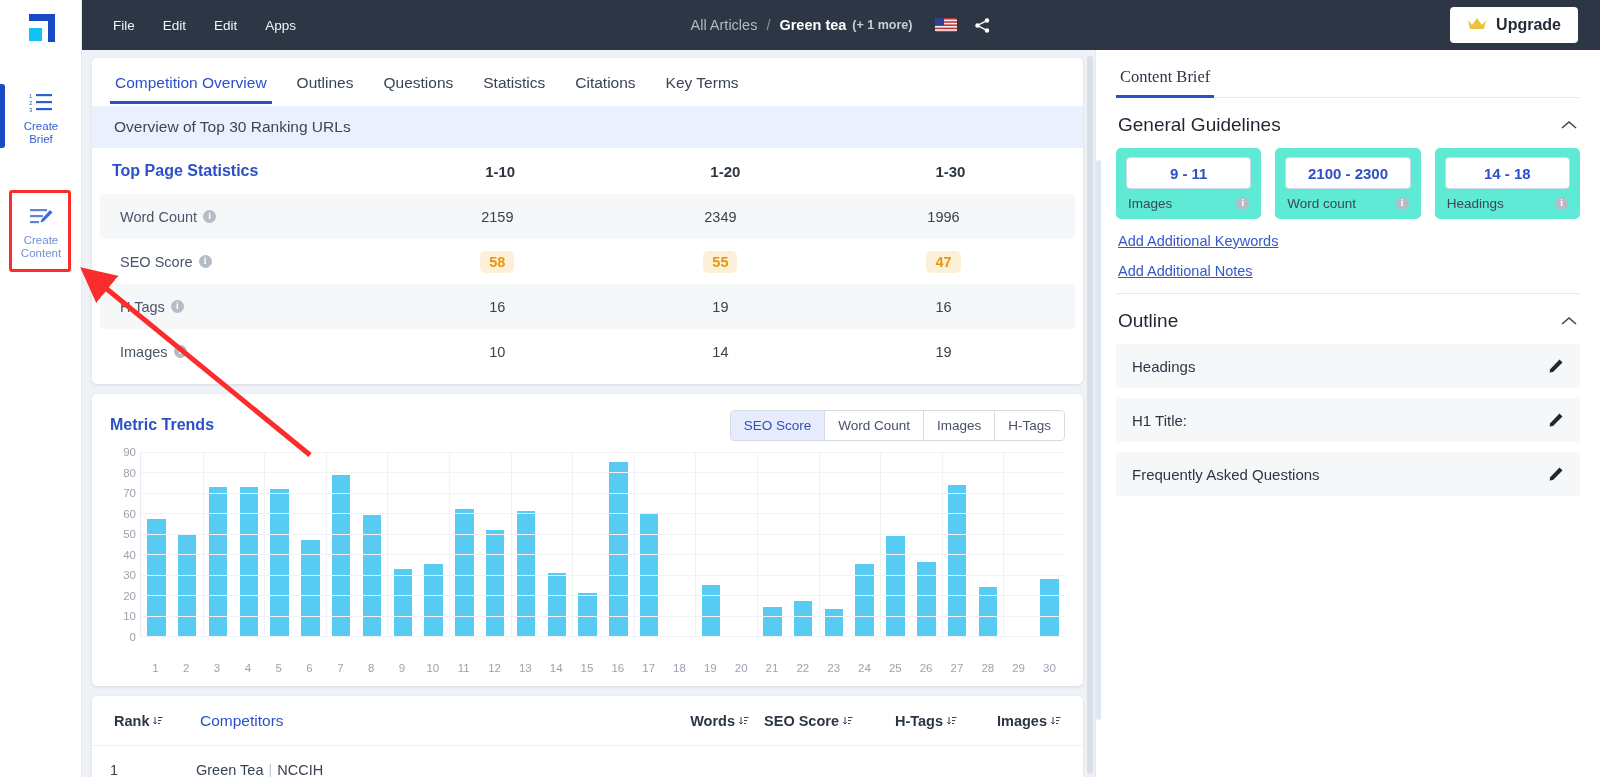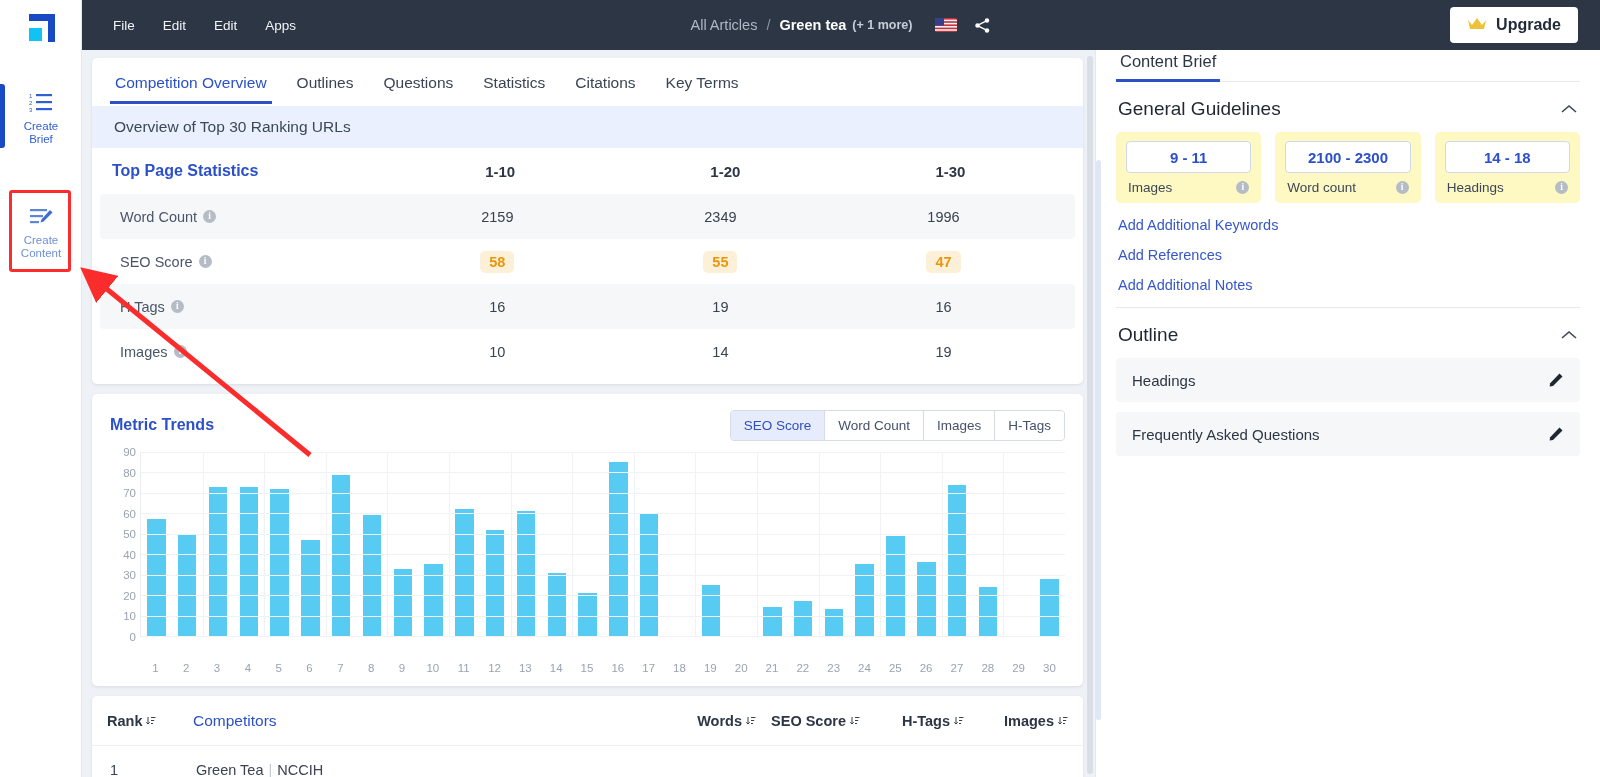--- a/index.html
+++ b/index.html
@@ -143,65 +143,65 @@
   .grid-v { position: absolute; top: 0; bottom: 0; width: 1px; background: #f0f2f6; }
   .bars { position: absolute; left: 0; right: 0; bottom: 0; top: 0; display: flex; align-items: flex-end; }
   .bar-slot { flex: 1; display: flex; justify-content: center; align-items: flex-end; height: 100%; }
   .bar { width: 60%; background: #58cbf2; }
   .xaxis { display: flex; margin-left: 30px; padding-top: 5px; }
   .xtick { flex: 1; text-align: center; font-size: 11.5px; color: #9aa3b0; }
 
   
   .comp-card { margin-top: 10px; overflow: hidden; }
   .comp-head {
-    display: flex; align-items: center; height: 50px; padding: 0 15px; border-bottom: 1px solid #edeff3;
+    display: flex; align-items: center; height: 50px; padding: 0 22px; border-bottom: 1px solid #edeff3;
   }
   .ch { font-size: 14.5px; color: #2c3645; font-weight: 700; display: flex; align-items: center; gap: 3px; cursor: pointer; }
   .ch.link { color: #2b50c8; font-weight: 400; font-size: 15.5px; }
   .c-rank { width: 72px; }
   .c-name { flex: 1; padding-left: 14px; }
   .c-num { width: 104px; justify-content: flex-end; }
   .comp-row { display: flex; align-items: center; height: 48px; padding: 0 18px; }
   .cr-name { font-size: 14.5px; color: #394353; padding-left: 14px; }
   .cr-sep { color: #c3c9d3; padding: 0 5px; }
   .sort-ico { display: inline-flex; }
 
   
   .rpanel {
     width: 505px; min-width: 505px; background: #ffffff; height: 100%;
     border-left: 1px solid #e4e8ef; padding: 0 20px; overflow: hidden; position: relative;
   }
-  .rp-tabs { height: 32px; display: flex; align-items: flex-end; border-bottom: 1px solid #e6e9ef; }
+  .rp-tabs { height: 48px; display: flex; align-items: flex-end; border-bottom: 1px solid #e6e9ef; font-family: Liberation Serif, serif; }
   .rp-tab {
     font-size: 16.5px; color: #2c3645; padding: 0 4px 10px 4px; position: relative; cursor: pointer;
   }
   .rp-tab.active::after {
     content: ""; position: absolute; left: 0; right: 0; bottom: -1px; height: 3px; background: #2b50c8;
   }
   .rp-sec-head {
     display: flex; align-items: center; justify-content: space-between; padding: 16px 2px 12px 2px;
   }
   .rp-sec-title { font-size: 19px; color: #1f2733; font-weight: 400; }
   .chev { color: #3c4757; cursor: pointer; display: flex; }
   .guide-row { display: flex; gap: 14px; }
   .guide-box {
-    flex: 1; background: #fef9c3; border-radius: 5px; padding: 9px 10px 8px 10px;
+    flex: 1; background: #5eead4; border-radius: 5px; padding: 9px 10px 8px 10px;
   }
   .guide-val {
     background: #ffffff; border: 1px solid #cfd9e8; border-radius: 4px; height: 32px;
     display: flex; align-items: center; justify-content: center;
     color: #2b50c8; font-size: 15px; font-weight: 700;
   }
   .guide-cap {
     display: flex; align-items: center; justify-content: space-between; padding: 7px 2px 0 2px;
     font-size: 13.5px; color: #3c4757;
   }
   .rp-links { padding: 14px 2px 0 2px; }
   .rp-link {
-    display: block; color: #3757c9; font-size: 14.5px; margin-bottom: 14px; cursor: pointer;
+    display: block; color: #3757c9; font-size: 14.5px; text-decoration: underline; margin-bottom: 14px; cursor: pointer;
   }
   .rp-divider { height: 1px; background: #e6e9ef; margin: 6px 0 0 0; }
   .outline-item {
     background: #f6f7f9; border-radius: 4px; height: 44px; display: flex; align-items: center;
     justify-content: space-between; padding: 0 16px; margin-bottom: 10px;
   }
   .outline-label { font-size: 15px; color: #2c3645; }
   .pencil { cursor: pointer; display: flex; }
   .rp-scroll {
     position: absolute; left: 0; top: 110px; width: 5px; height: 560px; background: #dfe7f5; border-radius: 3px;
@@ -664,21 +664,20 @@
             <div class="guide-val">14 - 18</div>
             <div class="guide-cap">
               <span>Headings</span>
               <span class="info-ico">i</span>
             </div>
           </div>
         </div>
 
         <div class="rp-links">
           <span class="rp-link">Add Additional Keywords</span>
-          <span class="rp-link">Add References</span>
           <span class="rp-link">Add Additional Notes</span>
         </div>
 
         <div class="rp-divider"></div>
 
         <div class="rp-sec-head">
           <div class="rp-sec-title">Outline</div>
           <div class="chev">
             <svg width="18" height="12" viewBox="0 0 18 12">
                 <path d="M2 9 L9 3 L16 9" stroke="#3c4757" stroke-width="1.6" fill="none"></path>
@@ -688,20 +687,28 @@
 
         <div>
           <div class="outline-item">
             <span class="outline-label">Headings</span>
             <span class="pencil">
               <svg width="16" height="16" viewBox="0 0 16 16">
                   <path d="M11.5 1.5 L14.5 4.5 L5 14 L1.6 14.6 L2.2 11.2 Z" fill="#1f2733"></path>
                 </svg>
             </span>
           </div>
+          <div class="outline-item">
+            <span class="outline-label">H1 Title:</span>
+            <span class="pencil">
+              <svg width="16" height="16" viewBox="0 0 16 16">
+                  <path d="M11.5 1.5 L14.5 4.5 L5 14 L1.6 14.6 L2.2 11.2 Z" fill="#1f2733"></path>
+                </svg>
+            </span>
+          </div>
           <div class="outline-item" style="margin-top:6px;">
             <span class="outline-label">Frequently Asked Questions</span>
             <span class="pencil">
               <svg width="16" height="16" viewBox="0 0 16 16">
                   <path d="M11.5 1.5 L14.5 4.5 L5 14 L1.6 14.6 L2.2 11.2 Z" fill="#1f2733"></path>
                 </svg>
             </span>
           </div>
         </div>
       </div>

